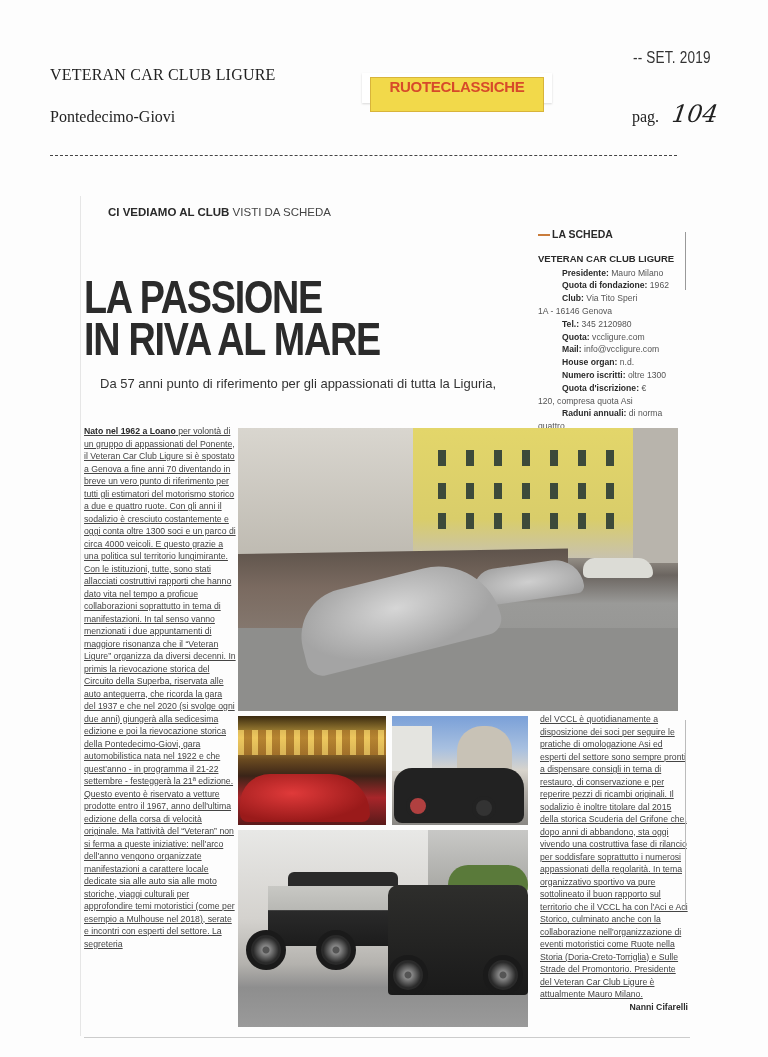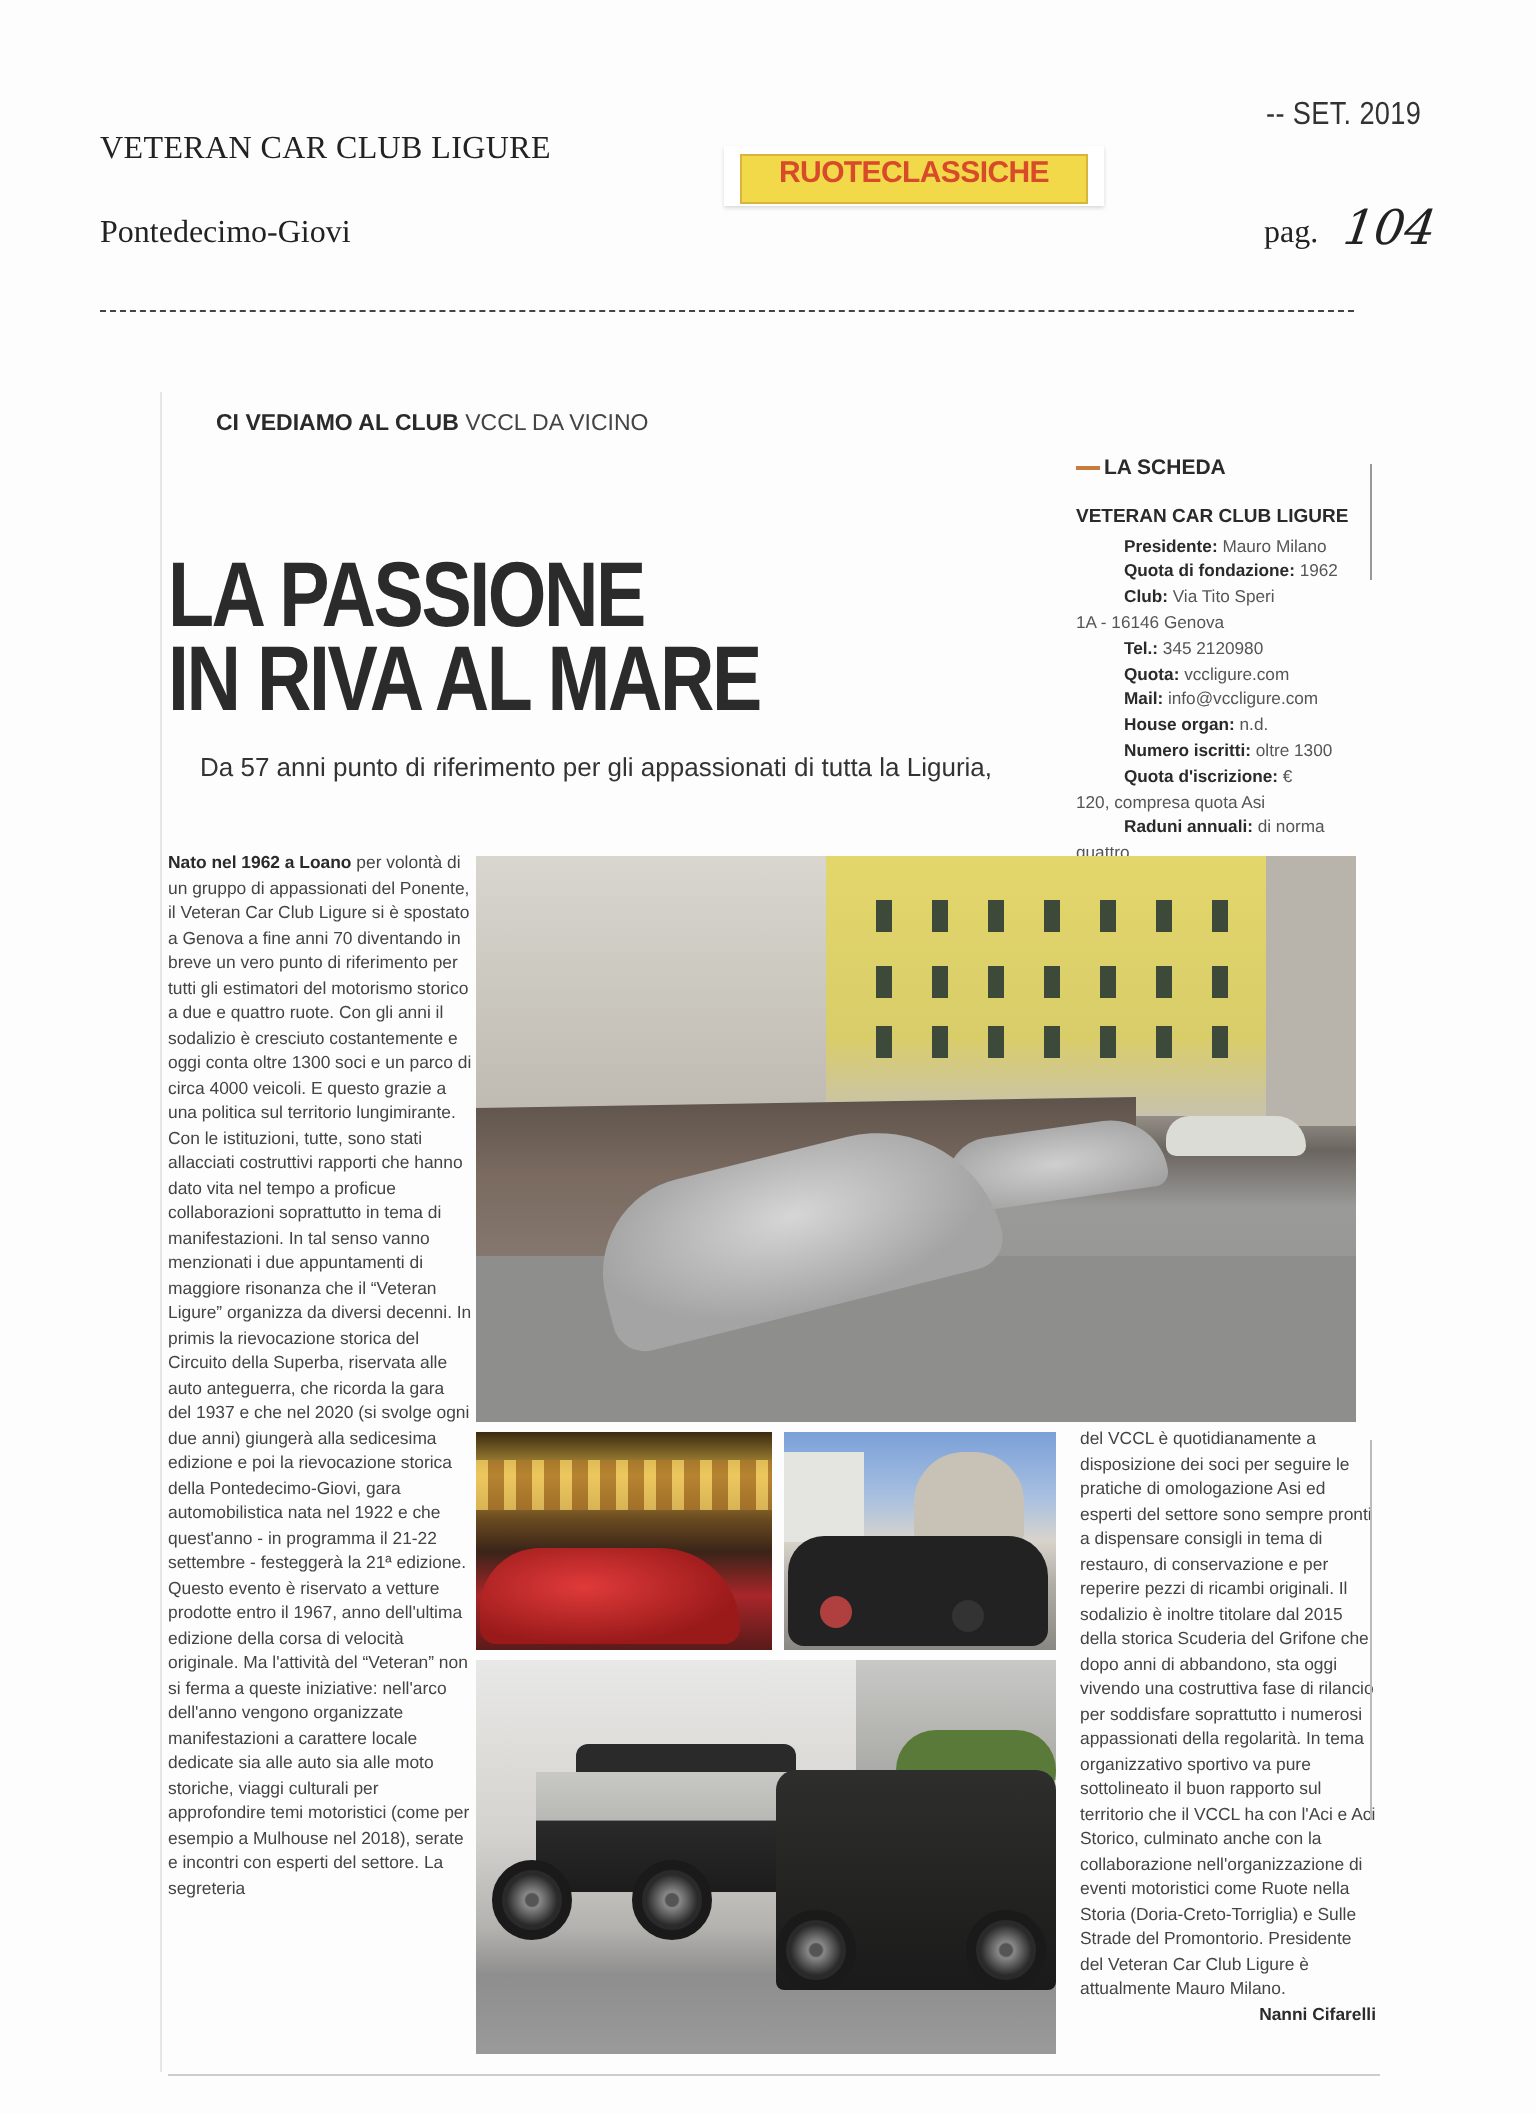--- a/index.html
+++ b/index.html
@@ -3,21 +3,21 @@
 <meta charset="utf-8">
 <style>
   * { margin: 0; padding: 0; box-sizing: border-box; }
   html, body { width: 768px; height: 1057px; background: #fdfdfd; overflow: hidden; }
   body { position: relative; font-family: "Liberation Sans", sans-serif; color: #2a2a2a; }
 
   
   .clip-source { position: absolute; left: 50px; top: 66px; font-family: "Liberation Serif", serif; font-size: 16px; color: #222; letter-spacing: 0.2px; }
   .clip-subject { position: absolute; left: 50px; top: 108px; font-family: "Liberation Serif", serif; font-size: 16px; color: #222; }
   .pub-logo { position: absolute; left: 362px; top: 73px; width: 190px; height: 30px; background: #fff; box-shadow: 0 1px 2px rgba(0,0,0,0.15); }
-  .pub-logo span { position: absolute; left: 8px; top: 4px; width: 174px; height: 25px; background: #f2d94a; border: 1px solid #d8b43a; color: #d74a2a; font-family: "Liberation Sans", sans-serif; font-weight: 700; font-size: 15px; line-height: 17px; text-align: center; letter-spacing: -0.3px; }
+  .pub-logo span { position: absolute; left: 8px; top: 4px; width: 174px; height: 35px; background: #f2d94a; border: 1px solid #d8b43a; color: #d74a2a; font-family: "Liberation Sans", sans-serif; font-weight: 700; font-size: 15px; line-height: 17px; text-align: center; letter-spacing: -0.3px; }
   .clip-date { position: absolute; left: 633px; top: 49px; font-family: "Liberation Sans Narrow", "Liberation Sans", sans-serif; font-size: 16px; color: #333; letter-spacing: 0.2px; transform: scaleX(0.85); transform-origin: left; }
   .clip-page-label { position: absolute; left: 632px; top: 108px; font-family: "Liberation Serif", serif; font-size: 16px; color: #222; }
   .clip-page-num { position: absolute; left: 672px; top: 100px; font-family: "DejaVu Serif", serif; font-style: italic; font-size: 24px; color: #222; transform: skewX(-8deg); }
   .clip-rule { position: absolute; left: 50px; top: 155px; width: 627px; height: 0; border-top: 1.5px dashed #444; }
 
   
   .kicker { position: absolute; left: 84px; top: 206px; font-size: 11.5px; color: #2a2a2a; }
   .kicker b { font-weight: 700; margin-left: 24px; }
   .kicker span.light { font-weight: 400; color: #444; }
 
@@ -26,21 +26,21 @@
 
   
   .scheda { position: absolute; left: 538px; top: 228px; width: 150px; font-size: 8.6px; line-height: 12.8px; color: #555; }
   .scheda .sch-title { font-weight: 700; font-size: 10.5px; color: #2a2a2a; margin-bottom: 12px; }
   .scheda .sch-title .dash { display: inline-block; width: 12px; height: 2px; background: #c97c3c; vertical-align: middle; margin-right: 2px; }
   .scheda .sch-club { font-weight: 700; font-size: 9.5px; color: #2a2a2a; margin-bottom: 1px; }
   .scheda b { color: #2a2a2a; padding-left: 24px; }
   .scheda-rule { position: absolute; left: 685px; top: 232px; width: 1px; height: 58px; background: #999; }
 
   
-  .col { position: absolute; font-size: 8.7px; line-height: 12.5px; color: #444; }
+  .col { position: absolute; font-size: 8.7px; line-height: 12.5px; color: #444; text-decoration: underline; }
   .col1 { left: 84px; top: 425px; width: 152px; }
   .col3 { left: 540px; top: 713px; width: 148px; }
   .col b { color: #2a2a2a; }
   .byline { font-weight: 700; color: #2a2a2a; float: right; }
   .col-rule { position: absolute; left: 685px; top: 720px; width: 1px; height: 190px; background: #bbb; }
 
   
   .photo { position: absolute; overflow: hidden; }
   .ph-main { left: 238px; top: 428px; width: 440px; height: 283px; background: linear-gradient(180deg, #cfcbc2 0%, #d8d0a0 12%, #c9c4b8 38%, #6b6560 52%, #9a9a98 62%, #8f8f8d 100%); }
   .ph-main .bld-l { position: absolute; left: 0; top: 0; width: 175px; height: 135px; background: linear-gradient(180deg, #d9d6cf, #bdb9b0); }
@@ -85,21 +85,21 @@
 </div>
 <div class="clip-date">-- SET. 2019</div>
 <div class="clip-page-label">pag.</div>
 <div class="clip-page-num">104</div>
 <div class="clip-rule"></div>
 
 <div class="page-edge"></div>
 
 <div class="kicker">
   <b>CI VEDIAMO AL CLUB</b>
-  <span class="light">VCCL DA VICINO</span>
+  <span class="light">VISTI DA SCHEDA</span>
 </div>
 
 <div class="headline">
   <div>LA PASSIONE</div>
   <div>IN RIVA AL MARE</div>
 </div>
 
 <div class="deck">
   <div>Da 57 anni punto di riferimento per gli appassionati di tutta la Liguria,</div>
 </div>

